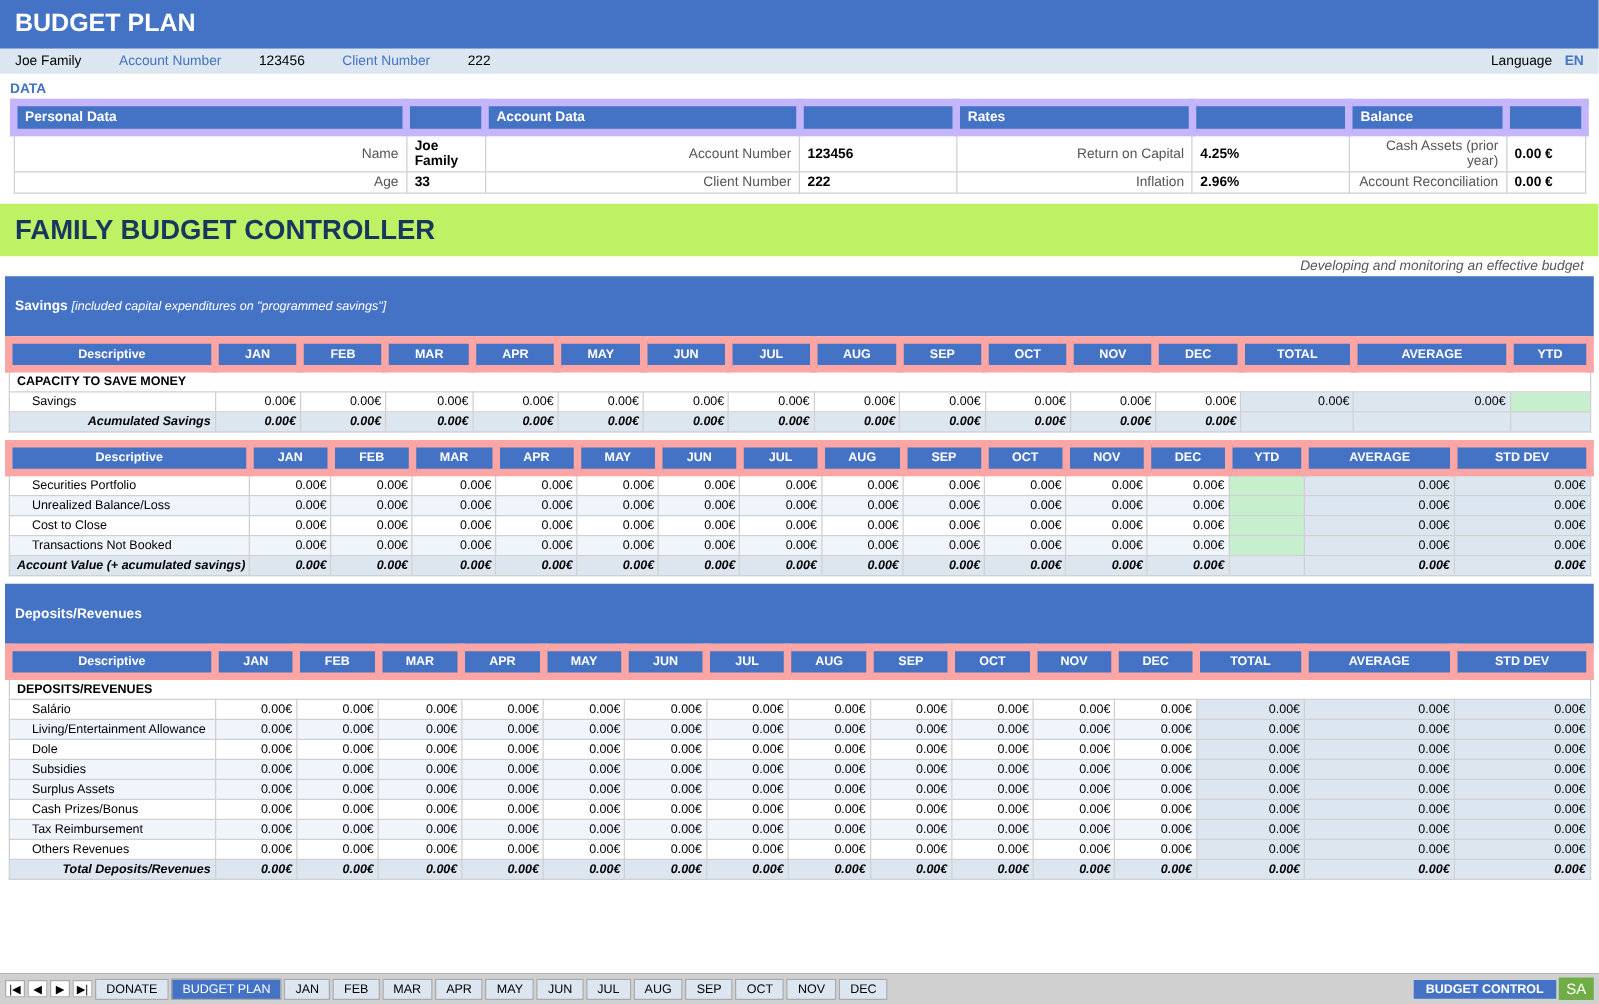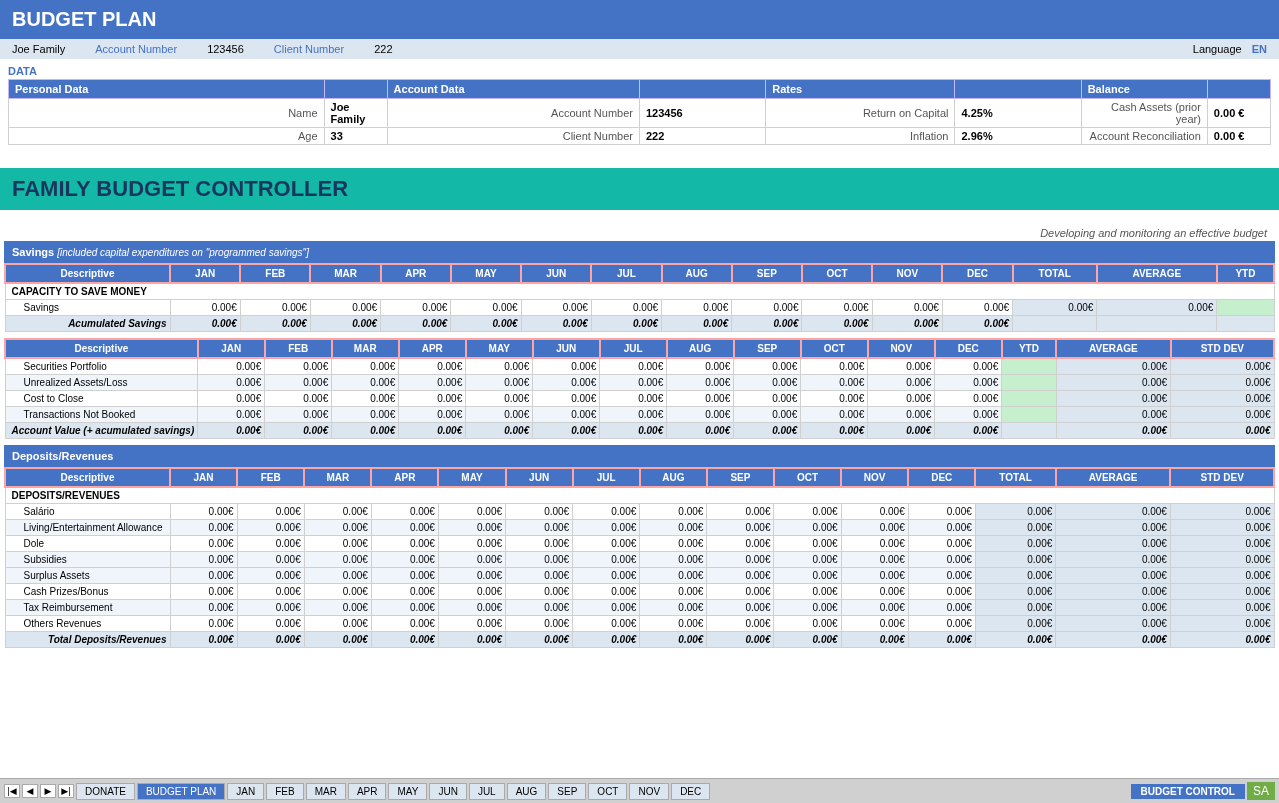--- a/index.html
+++ b/index.html
@@ -33,66 +33,66 @@
     .data-section { padding: 4px 8px; }
     .data-label { color: #4472c4; font-weight: bold; font-size: 11px; padding: 2px 0; }
 
     .data-table { width: 100%; border-collapse: collapse; margin-bottom: 4px; }
     .data-table th {
       background: #4472c4;
       color: white;
       text-align: left;
       padding: 3px 6px;
       font-size: 11px;
-      border: 1px solid #c4b5fd;
+      border: 6px solid #c4b5fd;
     }
     .data-table td {
       padding: 2px 6px;
       font-size: 11px;
       border: 1px solid #d0d0d0;
     }
     .data-table .label-cell { text-align: right; color: #555; width: 80px; }
     .data-table .value-cell { color: #000; font-weight: bold; }
 
     
     .fbc-header {
-      background: #14b8a6;
+      background: #bef264;
       padding: 8px 12px;
-      margin: 15px 0;
+      margin: 0 0;
     }
     .fbc-title { font-size: 22px; font-weight: bold; color: #17375e; }
     .fbc-subtitle { text-align: right; font-style: italic; color: #555; font-size: 11px; padding: 2px 12px; }
 
     
     .section-container { padding: 0 4px; margin-bottom: 6px; }
 
     .section-header {
       background: #4472c4;
       color: white;
-      padding: 5px 8px;
+      padding: 18px 8px;
       font-weight: bold;
       font-size: 11px;
     }
     .section-header .section-note {
       font-weight: normal;
       font-style: italic;
       font-size: 10px;
     }
 
     .main-table {
       width: 100%;
       border-collapse: collapse;
       font-size: 10px;
     }
     .main-table th {
       background: #4472c4;
       color: white;
       text-align: center;
       padding: 3px 2px;
-      border: 2px solid #fca5a5;
+      border: 6px solid #fca5a5;
       font-size: 10px;
     }
     .main-table th.desc-th { text-align: center; }
     .main-table td {
       padding: 2px 3px;
       border: 1px solid #d0d0d0;
       text-align: right;
       white-space: nowrap;
     }
     .main-table td.desc-col { text-align: left; padding-left: 6px; }
@@ -345,21 +345,21 @@
             <td>0.00€</td>
             <td>0.00€</td>
         <td>0.00€</td>
             <td>0.00€</td>
             <td>0.00€</td>
         <td class="ytd-col"></td>
         <td class="avg-col">0.00€</td>
         <td class="std-col">0.00€</td>
       </tr>
       <tr class="alt">
-        <td class="desc-col indent">Unrealized Assets/Loss</td>
+        <td class="desc-col indent">Unrealized Balance/Loss</td>
         <td>0.00€</td>
             <td>0.00€</td>
             <td>0.00€</td>
         <td>0.00€</td>
             <td>0.00€</td>
             <td>0.00€</td>
         <td>0.00€</td>
             <td>0.00€</td>
             <td>0.00€</td>
         <td>0.00€</td>

